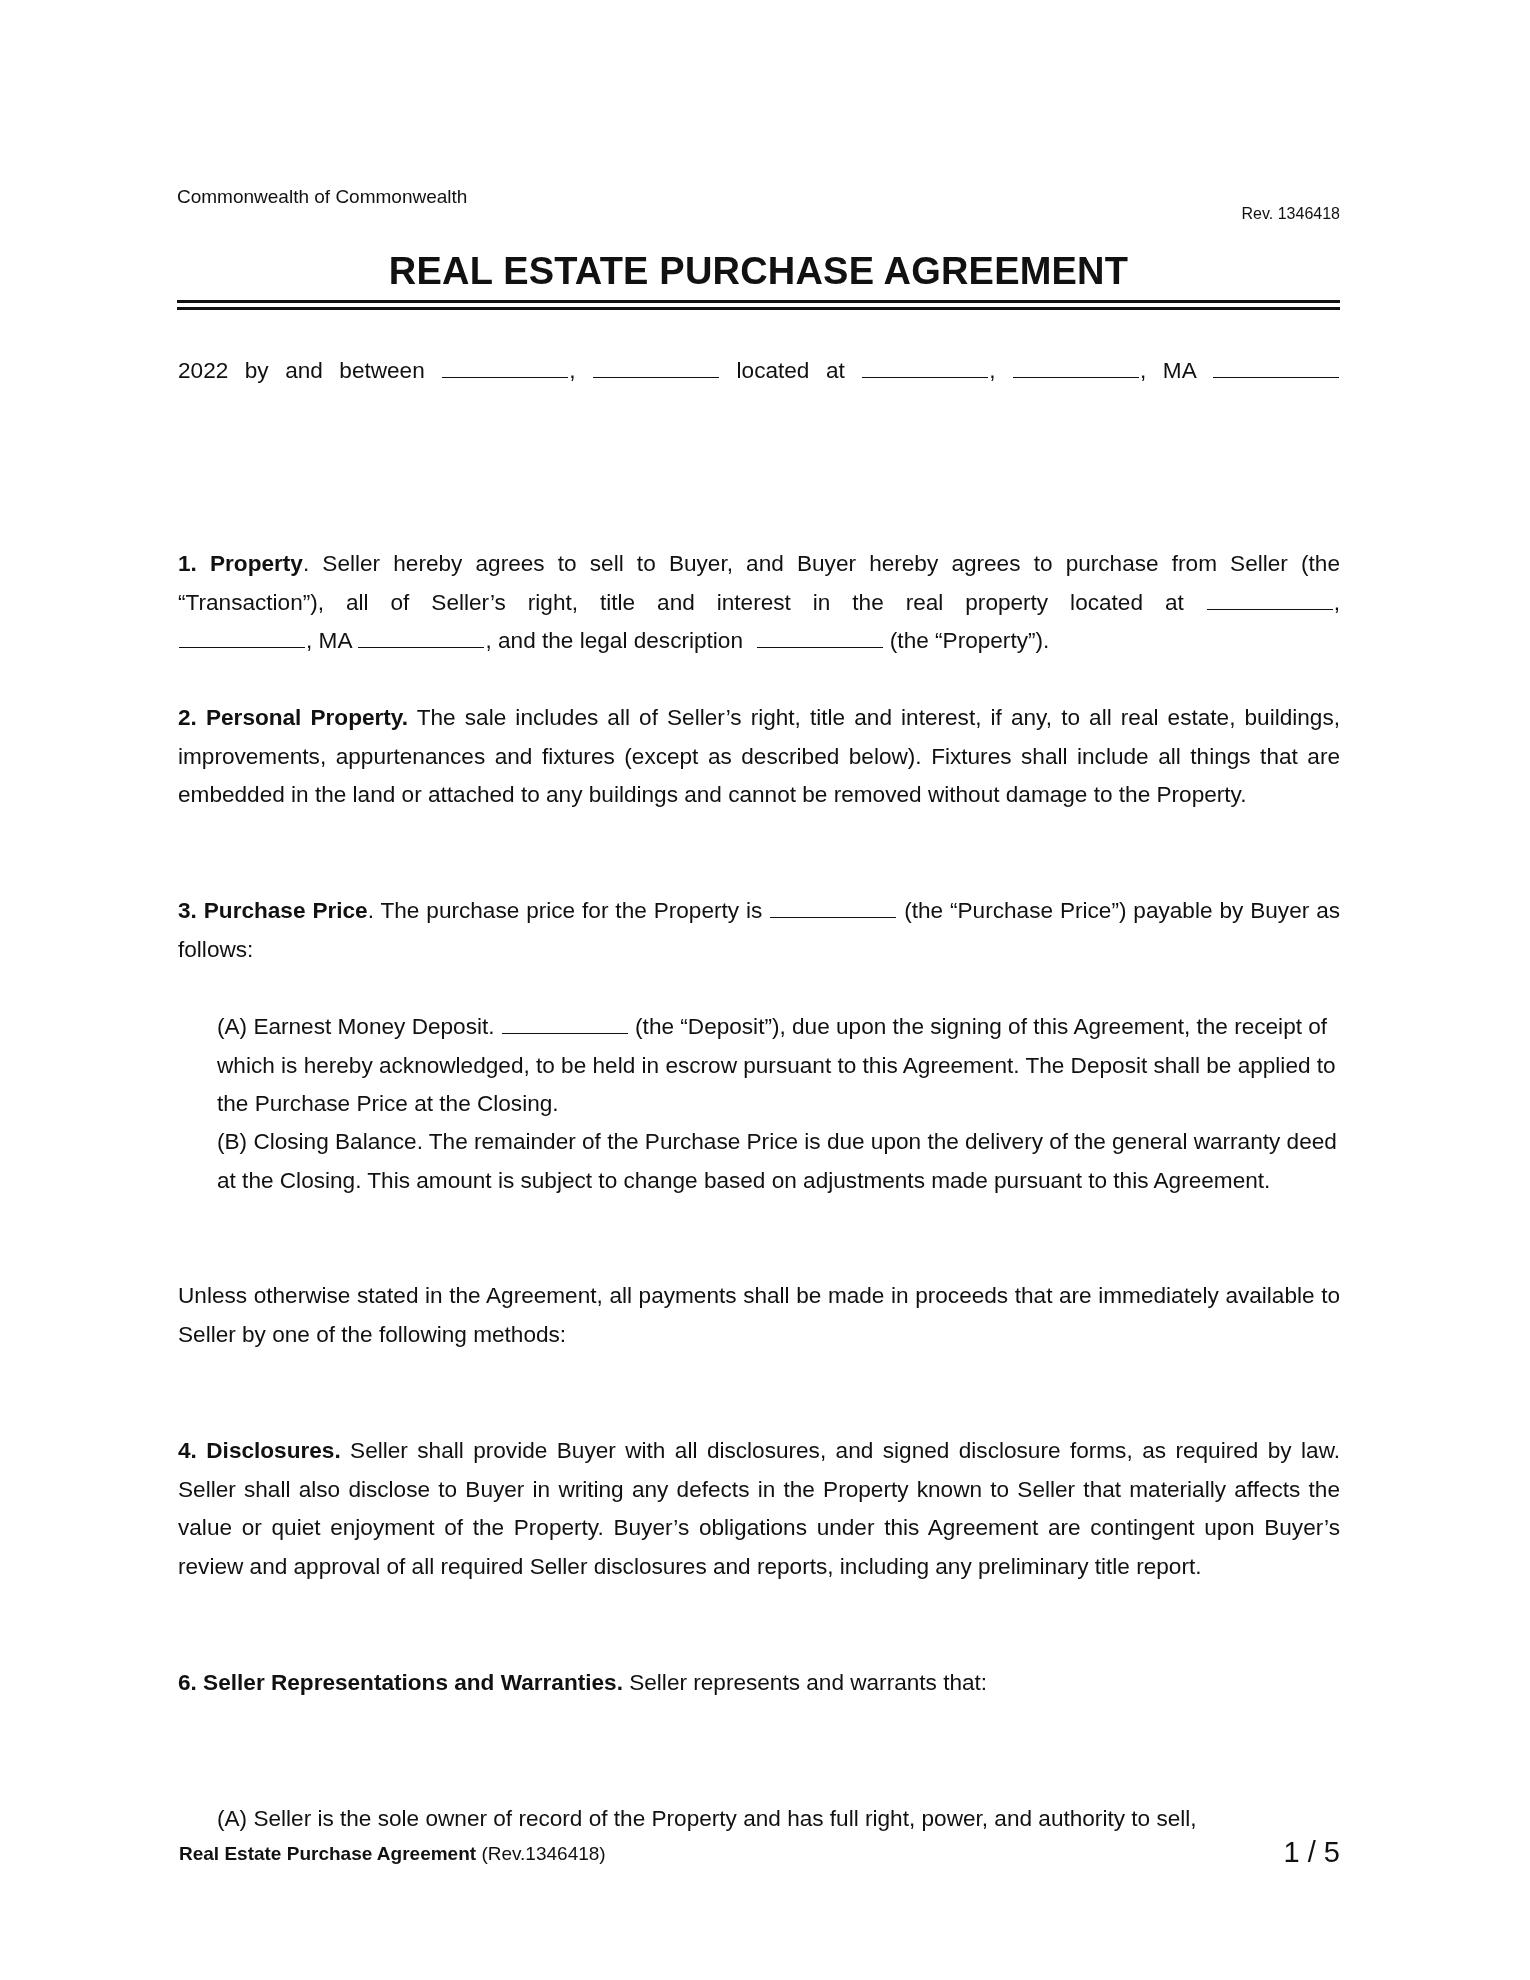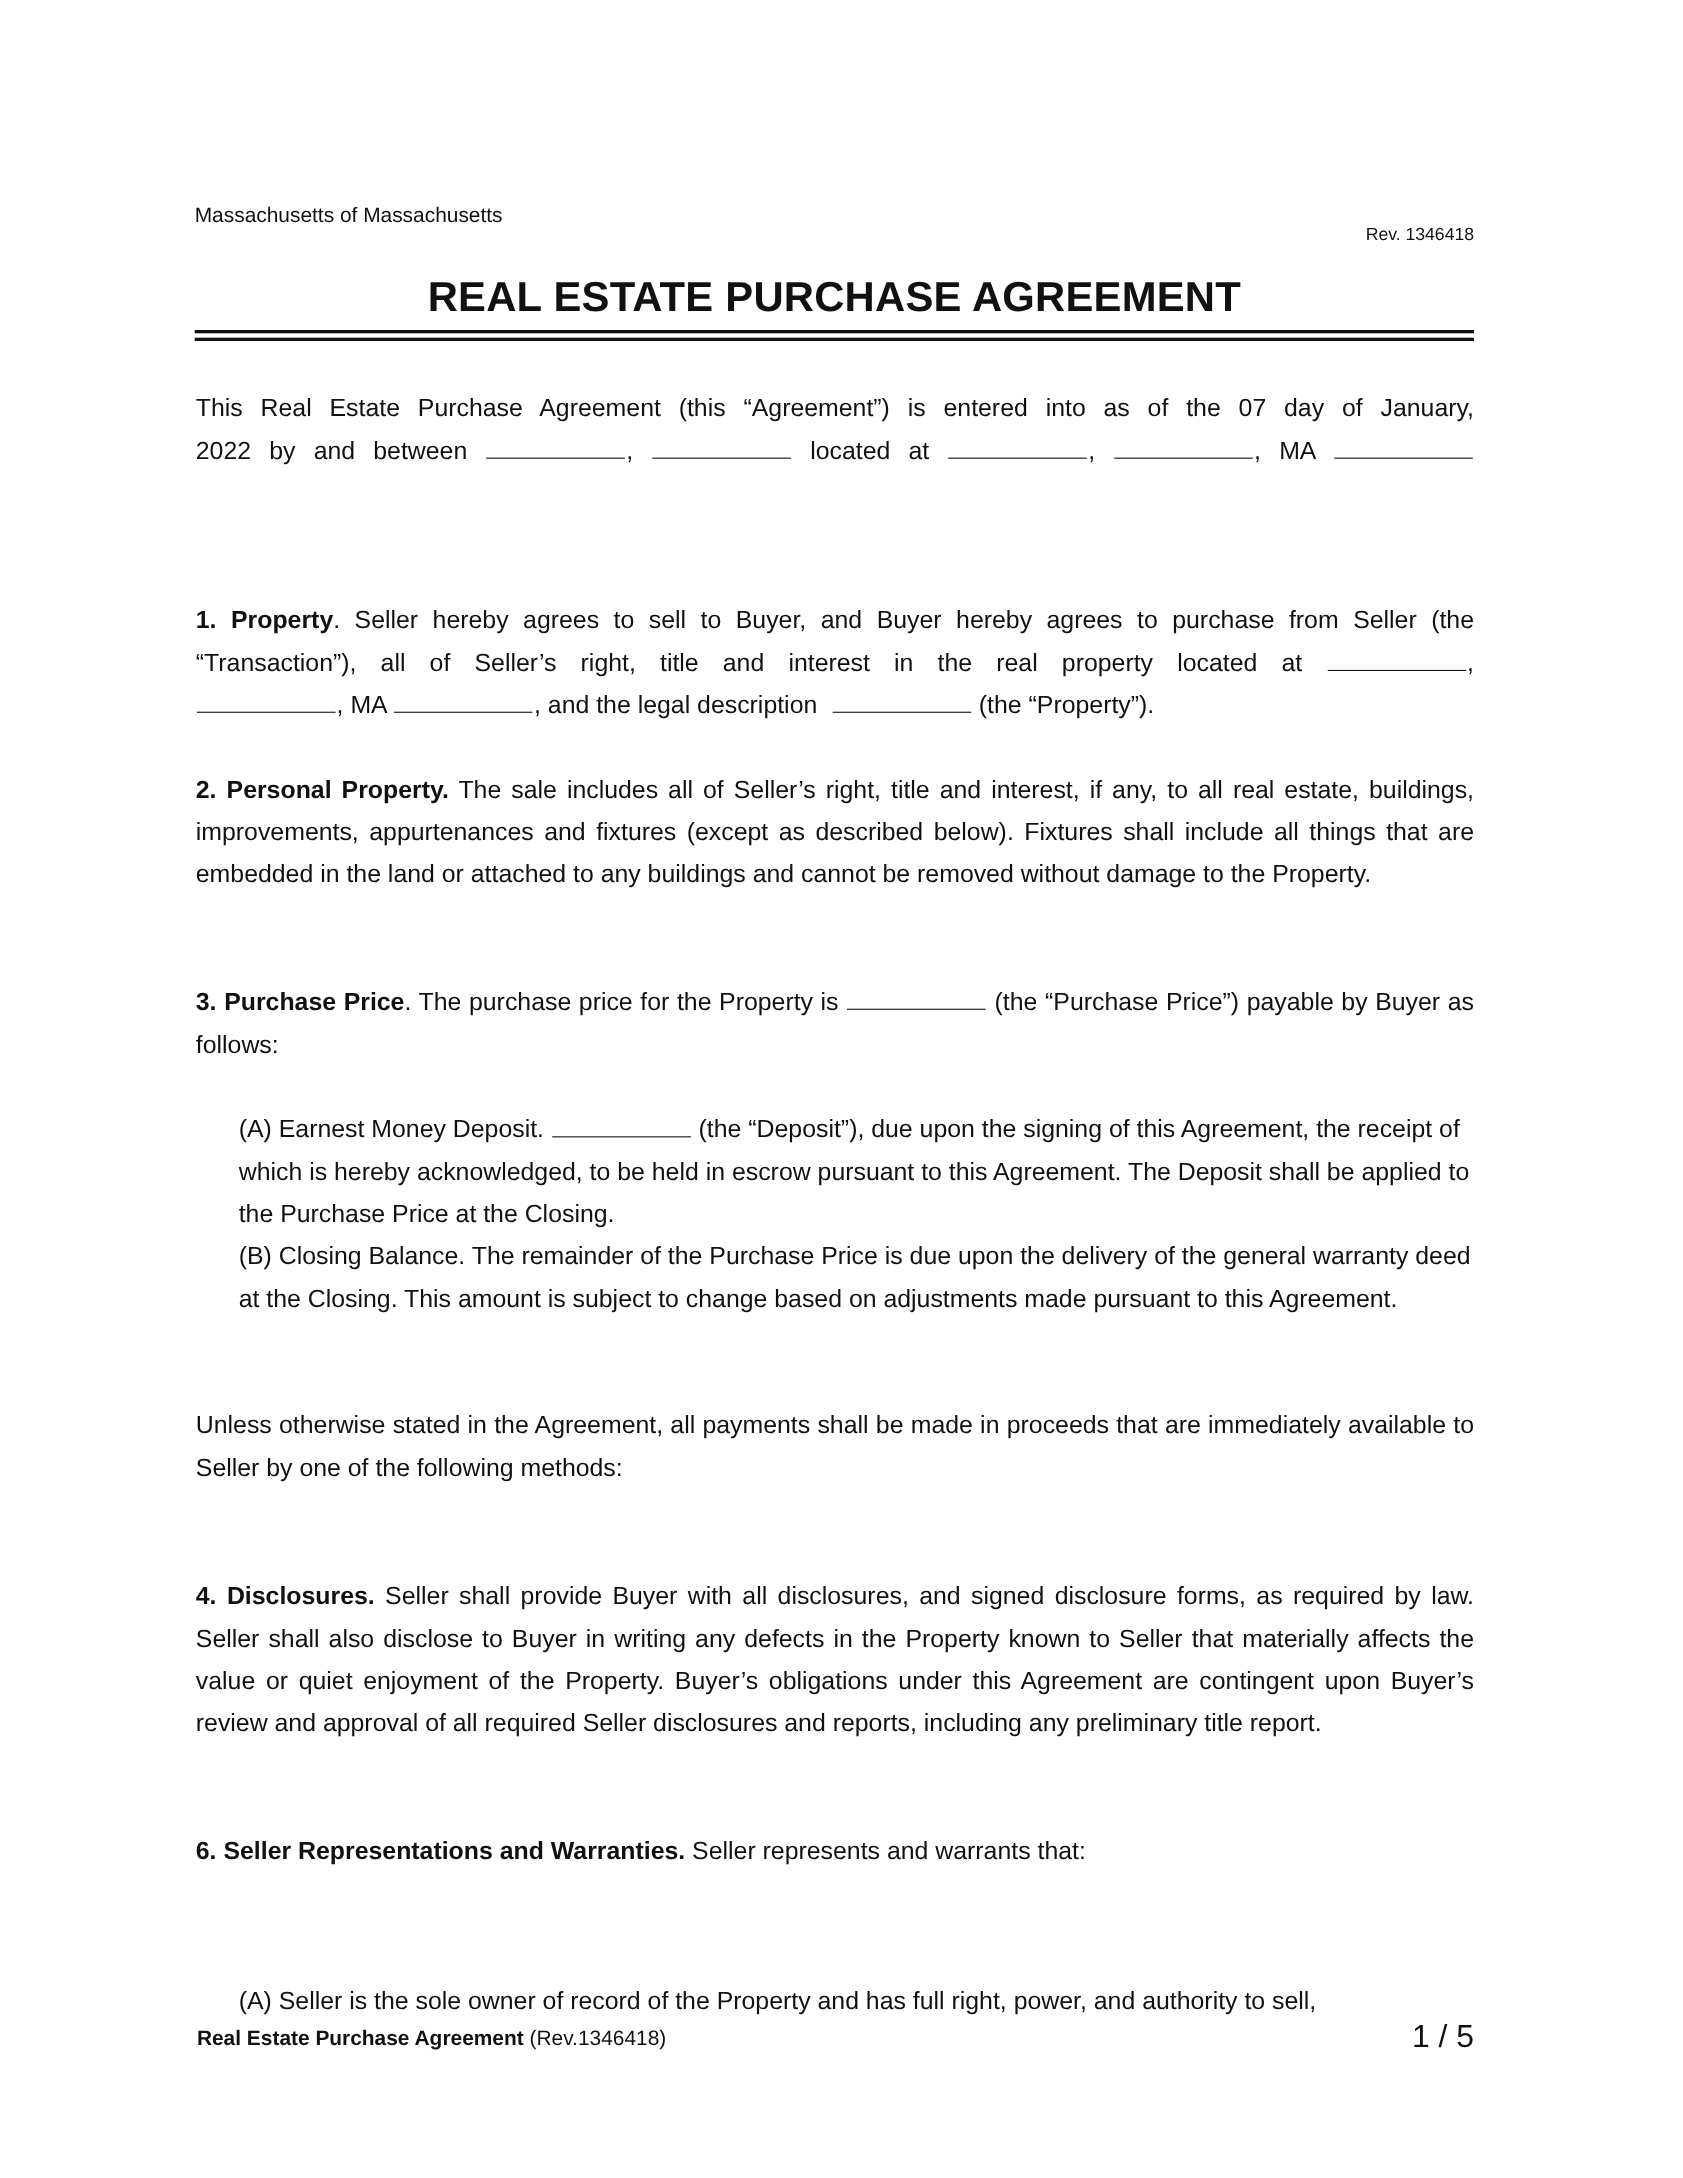--- a/index.html
+++ b/index.html
@@ -18,29 +18,28 @@
   .blank { display:inline-block; border-bottom:1.5px solid #111; height:1px; vertical-align:baseline; margin:0 1px; }
   .blank.w { width:126px; }
   .footer-left { left:179px; top:1843px; font-size:19px; }
   .footer-right { right:190px; top:1836px; font-size:29px; }
   .line { display:block; white-space:nowrap; }
   .j { text-align:justify; text-align-last:justify; white-space:normal; }
 </style>
 </head>
 <body>
 
-<div class="abs hdr-left">Massachusetts of Massachusetts</div>
+<div class="abs hdr-left">Commonwealth of Commonwealth</div>
 <div class="abs hdr-right">Rev. 1346418</div>
 
 <div class="abs title">REAL ESTATE PURCHASE AGREEMENT</div>
 <div class="abs rule rule1"></div>
 <div class="abs rule rule2"></div>
 
 <div class="abs para" style="top:352px;">
-  <span class="line j">This Real Estate Purchase Agreement (this “Agreement”) is entered into as of the 07 day of January,</span>
   <span class="line j"><span>2022 by and between</span> <span class="blank w"></span>, <span class="blank w"></span> <span>located at</span> <span class="blank w"></span>, <span class="blank w"></span>, <span>MA</span> <span class="blank w"></span></span>
 </div>
 
 <div class="abs para" style="top:545px;">
   <span class="line j"><span class="b">1. Property</span><span>. Seller hereby agrees to sell to Buyer, and Buyer hereby agrees to purchase from Seller (the</span></span>
   <span class="line j"><span>“Transaction”), all of Seller’s right, title and interest in the real property located at</span> <span class="blank w"></span>,</span>
   <span class="line"><span class="blank w"></span><span>, MA</span> <span class="blank w"></span><span>, and the legal description</span>&nbsp; <span class="blank w"></span> <span>(the “Property”).</span></span>
 </div>
 
 <div class="abs para" style="top:699px;">

